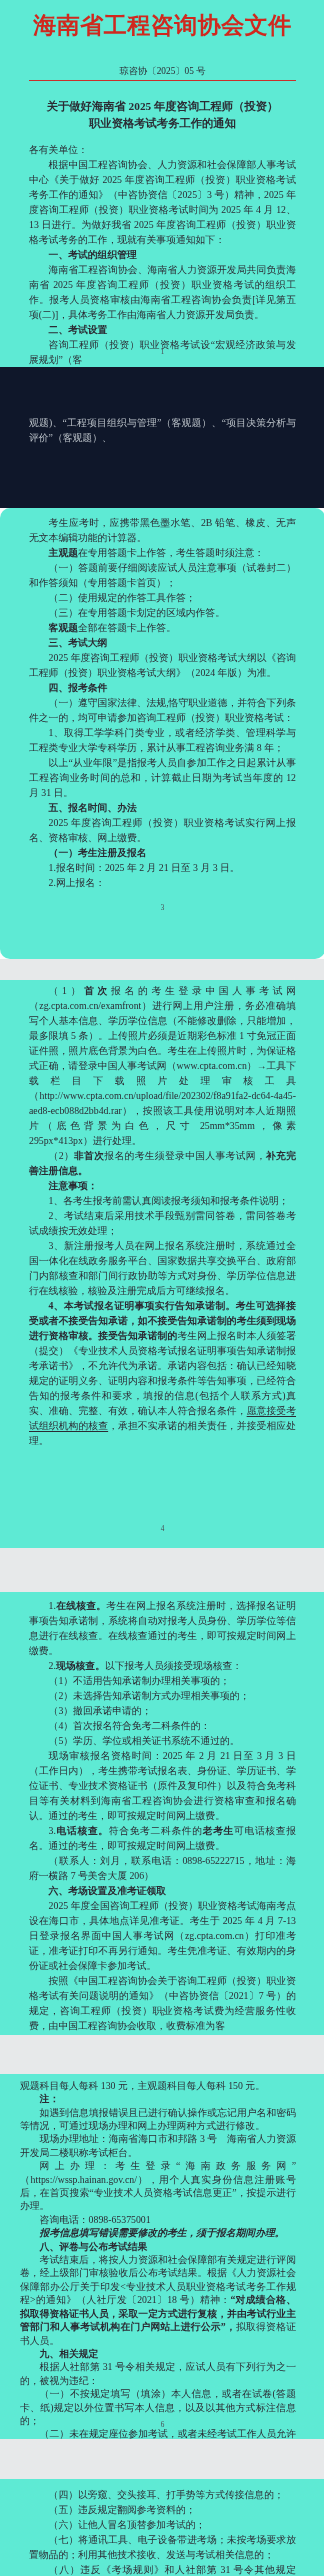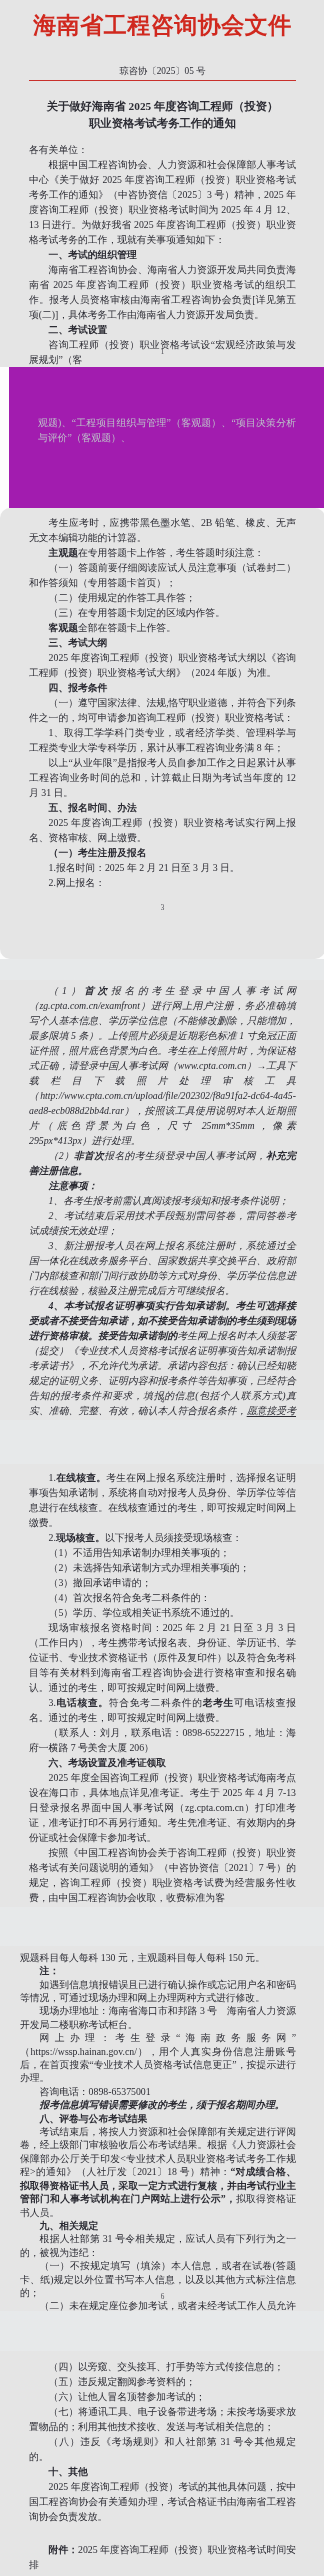--- a/index.html
+++ b/index.html
@@ -1,23 +1,23 @@
 <!DOCTYPE html>
 <html lang="zh" style="--header-red: #d0281e; --line-red: #c9302b;font-size:8.2px"><head>
 <meta charset="utf-8">
 <style>
   html,body{margin:0;padding:0;background:#ffffff;}
   #doc{
     width:325px;height:3325px;margin:0;position:relative;
     font-family:"Liberation Serif","DejaVu Serif",serif;
     color:#2b2b33;background:#fdfdfd;overflow:hidden;
   }
-  section.page{position:relative;box-sizing:border-box;padding:0 29px;overflow:hidden;background:#e5e5e5;}
+  section.page{position:relative;box-sizing:border-box;padding:0 29px;overflow:hidden;background:#5eead4;}
   section.band{padding:0;background:#e7e9ea;}
-  section.faded-page{background:#a21caf;margin-left:9px;}
+  section.faded-page{background:#0f172a;}
   .p{margin:0;font-size:9.8px;line-height:15px;text-align:justify;}
   .lh26 .p{line-height:13.4px;}
   .ind{text-indent:2em;}
   .h{font-weight:700;font-family:"Liberation Sans","DejaVu Sans",sans-serif;}
   .center{text-align:center;text-indent:0;}
   .bigred{
     font-size:23px;line-height:40px;font-weight:700;letter-spacing:0.5px;
     color:var(--header-red,#d0281e);text-align:center;white-space:nowrap;
     font-family:"Liberation Serif","DejaVu Serif",serif;
   }
@@ -71,21 +71,21 @@
       <p class="p ind"><span>1、取得工学学科门类专业，或者经济学类、管理科学与工程类专业大学专科学历，累计从事工程咨询业务满 8 年；</span></p>
       <p class="p ind"><span>以上“从业年限”是指报考人员自参加工作之日起累计从事工程咨询业务时间的总和，计算截止日期为考试当年度的 12 月 31 日。</span></p>
       <p class="p ind h"><span>五、报名时间、办法</span></p>
       <p class="p ind"><span>2025 年度咨询工程师（投资）职业资格考试实行网上报名、资格审核、网上缴费。</span></p>
       <p class="p ind h"><span>（一）考生注册及报名</span></p>
       <p class="p ind"><span>1.报名时间：2025 年 2 月 21 日至 3 月 3 日。</span></p>
       <p class="p ind"><span>2.网上报名：</span></p>
       <div class="pagenum" style="bottom: 47px;">3</div>
     </section>
     <section class="page band" style="height: 20.6px;"></section>
-    <section class="page " style="height: 440px; font-style: italic;">
+    <section class="page " style="height: 568px;">
       <div class="spacer" style="height: 3.1px;"></div>
       <p class="p ind"><span>（1）</span><span style="font-weight: 700;">首次</span><span>报名的考生登录中国人事考试网（zg.cpta.com.cn/examfront）进行网上用户注册，务必准确填写个人基本信息、学历学位信息（不能修改删除，只能增加，最多限填 5 条）。上传照片必须是近期彩色标准 1 寸免冠正面证件照，照片底色背景为白色。考生在上传照片时，为保证格式正确，请登录中国人事考试网（www.cpta.com.cn）→工具下载栏目下载照片处理审核工具（http://www.cpta.com.cn/upload/file/202302/f8a91fa2-dc64-4a45-aed8-ecb088d2bb4d.rar），按照该工具使用说明对本人近期照片（底色背景为白色，尺寸 25mm*35mm，像素 295px*413px）进行处理。</span></p>
       <p class="p ind"><span>（2）</span><span style="font-weight: 700;">非首次</span><span>报名的考生须登录中国人事考试网，</span><span style="font-weight: 700;">补充完善注册信息。</span></p>
       <p class="p ind"><span style="font-weight: 700;">注意事项：</span></p>
       <p class="p ind"><span>1、各考生报考前需认真阅读报考须知和报考条件说明；</span></p>
       <p class="p ind"><span>2、考试结束后采用技术手段甄别雷同答卷，雷同答卷考试成绩按无效处理；</span></p>
       <p class="p ind"><span>3、新注册报考人员在网上报名系统注册时，系统通过全国一体化在线政务服务平台、国家数据共享交换平台、政府部门内部核查和部门间行政协助等方式对身份、学历学位信息进行在线核验，核验及注册完成后方可继续报名。</span></p>
       <p class="p ind"><span style="font-weight: 700;">4、本考试报名证明事项实行告知承诺制。考生可选择接受或者不接受告知承诺，如不接受告知承诺制的考生须到现场进行资格审核。接受告知承诺制的</span><span>考生网上报名时本人须签署（提交）《专业技术人员资格考试报名证明事项告知承诺制报考承诺书》，不允许代为承诺。承诺内容包括：确认已经知晓规定的证明义务、证明内容和报考条件等告知事项，已经符合告知的报考条件和要求，填报的信息(包括个人联系方式)真实、准确、完整、有效，确认本人符合报名条件，</span><span><u>愿意接受考试组织机构的核查</u></span><span>，承担不实承诺的相关责任，并接受相应处理。</span></p>
       <div class="pagenum" style="bottom: 14.4px;">4</div>
     </section>

